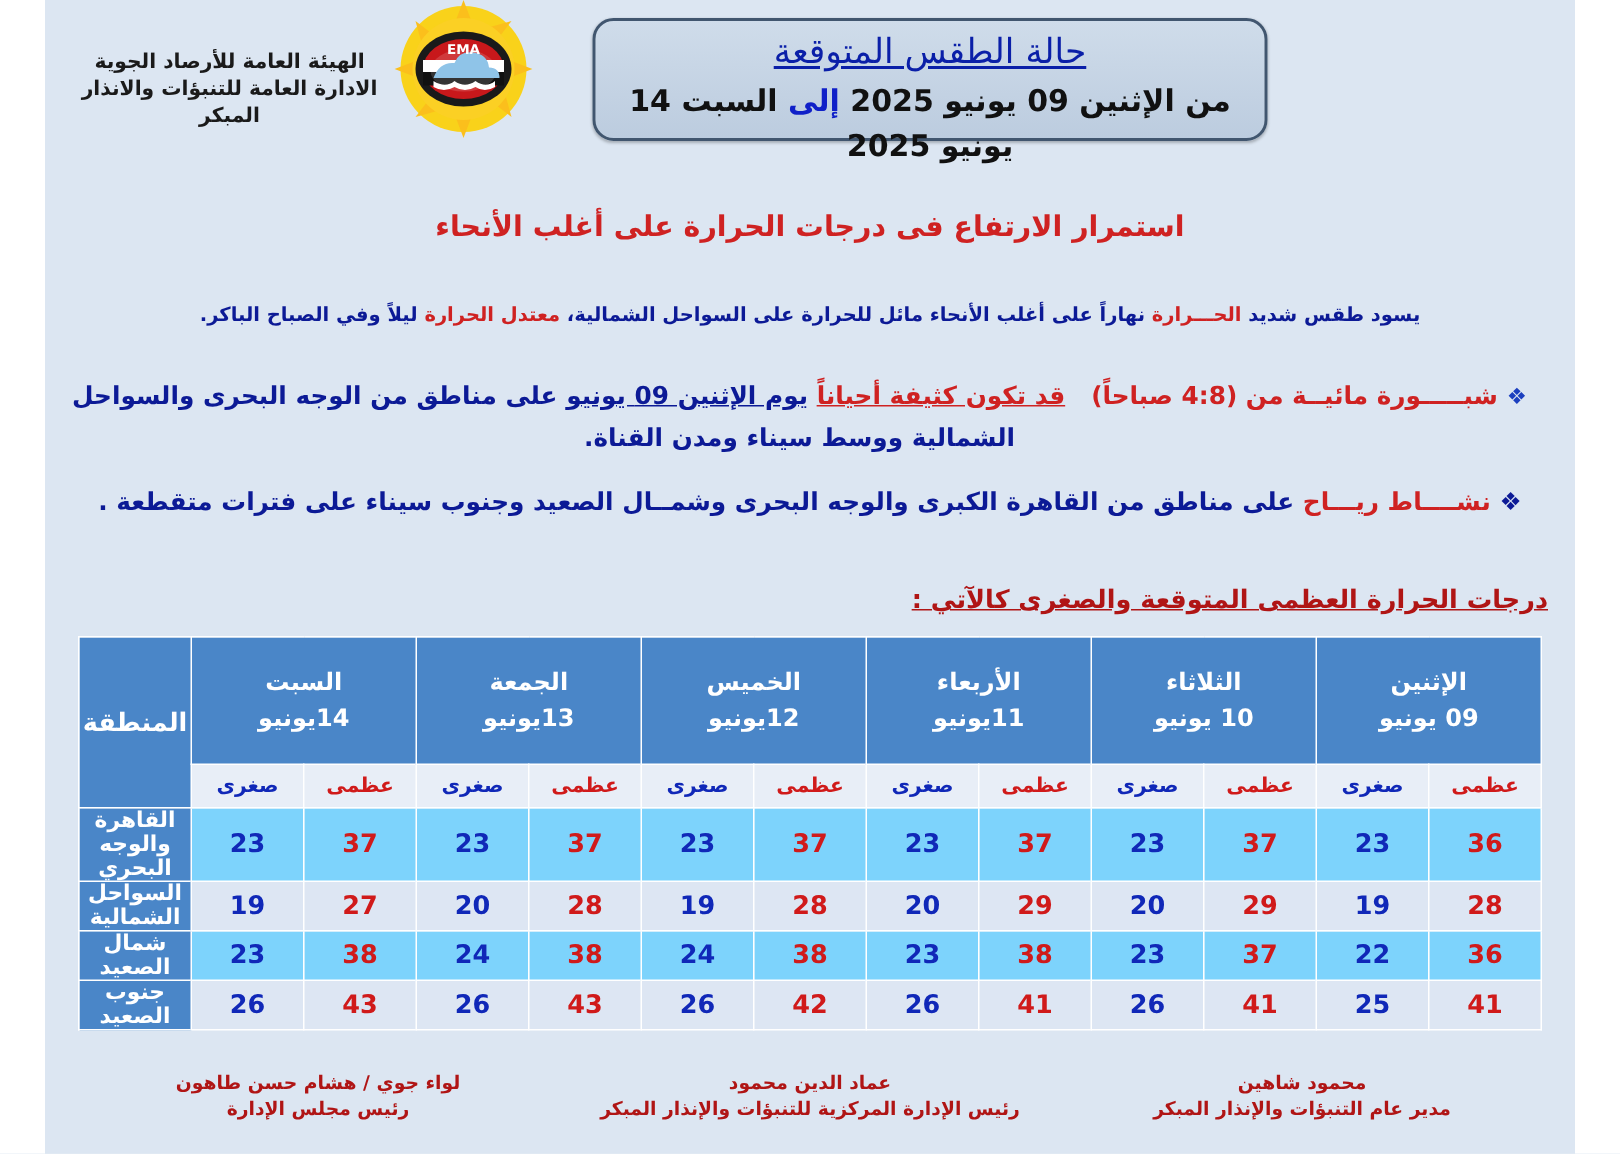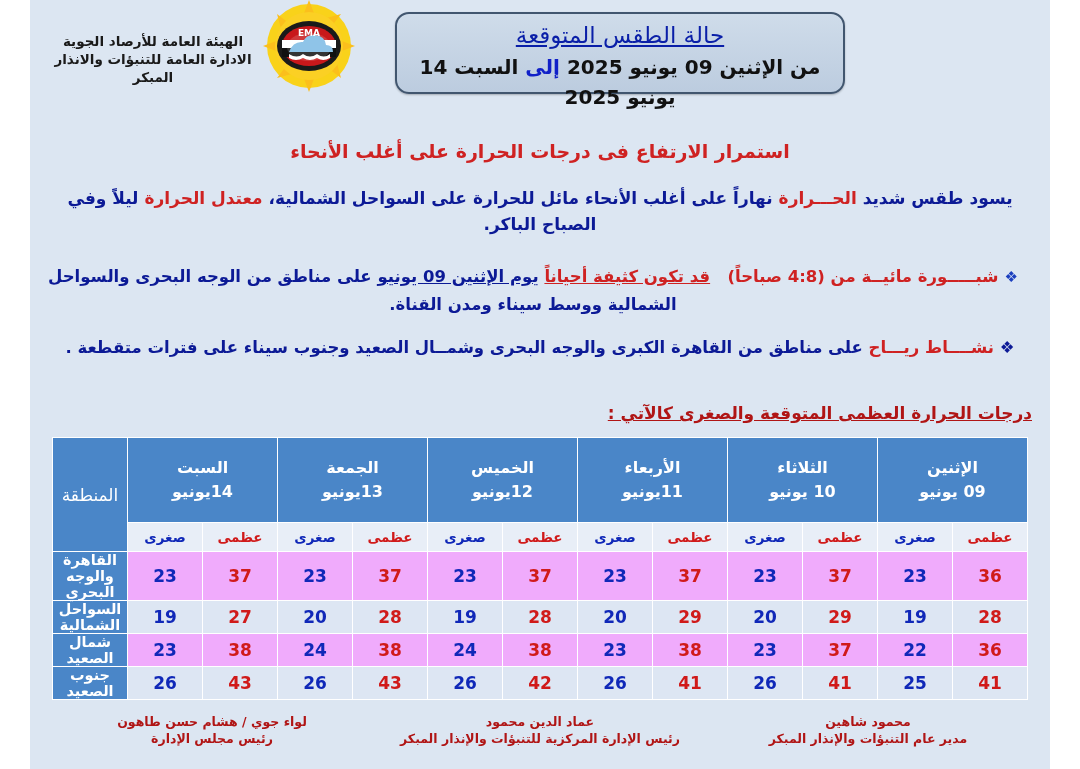--- a/index.html
+++ b/index.html
@@ -83,23 +83,23 @@
   .headline{
     text-align:center;
     color:#cf2222;
     font-size:19px;
     font-weight:bold;
     margin-top:22px;
   }
   .para{
     text-align:center;
     color:#0c1a96;
-    font-size:17px;
-    font-weight:bold;
-    margin-top:23px;
+    font-size:13px;
+    font-weight:bold;
+    margin-top:36px;
     line-height:26px;
   }
   .para .red{color:#cf2222;}
 
   .bullet{
     color:#0c1a96;
     font-size:16.5px;
     font-weight:bold;
     line-height:27px;
     margin-top:26px;
@@ -159,21 +159,21 @@
     font-weight:bold;
     text-align:center;
     height:84px;
     line-height:24px;
     vertical-align:middle;
   }
   .region-head{
     background:#4a86c8;
     color:#ffffff;
     font-size:17px;
-    font-weight:normal;
+    font-weight:bold;
     text-align:center;
     vertical-align:middle;
   }
   .sub-head{
     height:28px;
     font-size:13.5px;
     font-weight:bold;
     text-align:center;
     background:#e8eef7;
     vertical-align:middle;
@@ -184,21 +184,21 @@
   td.val{
     height:25px;
     font-size:17px;
     font-weight:bold;
     text-align:center;
     vertical-align:middle;
     border:1px solid #c9d6e8;
   }
   td.val.max{color:#d01a1a;}
   td.val.min{color:#1028b8;}
-  tr.band-a td.val{background:#f0abfc;}
+  tr.band-a td.val{background:#7dd3fc;}
   tr.band-b td.val{background:#dde6f3;}
 
   td.region{
     background:#4a86c8;
     color:#ffffff;
     font-size:14.5px;
     font-weight:bold;
     text-align:center;
     vertical-align:middle;
     height:25px;

